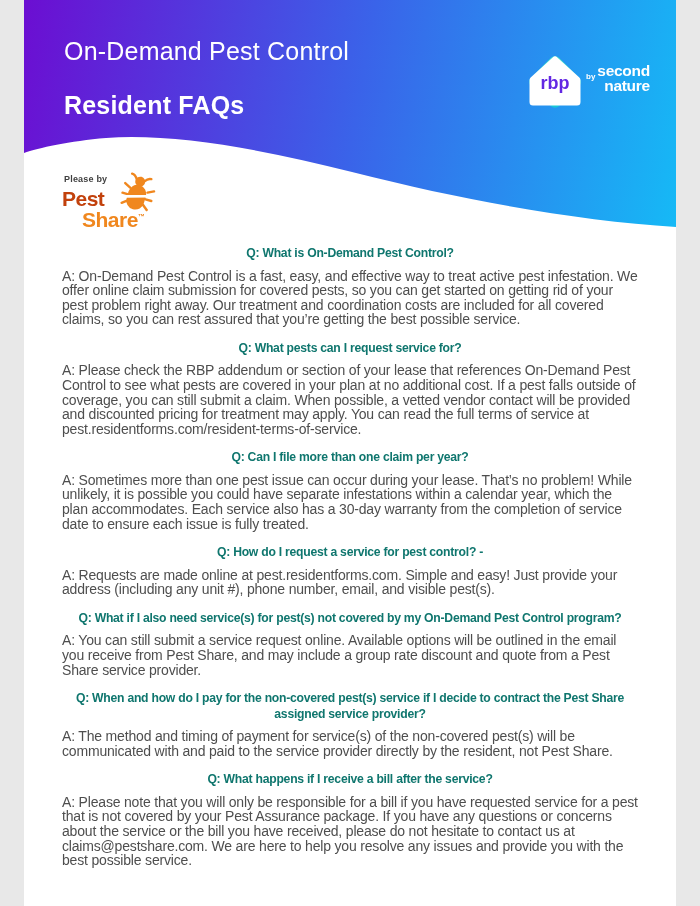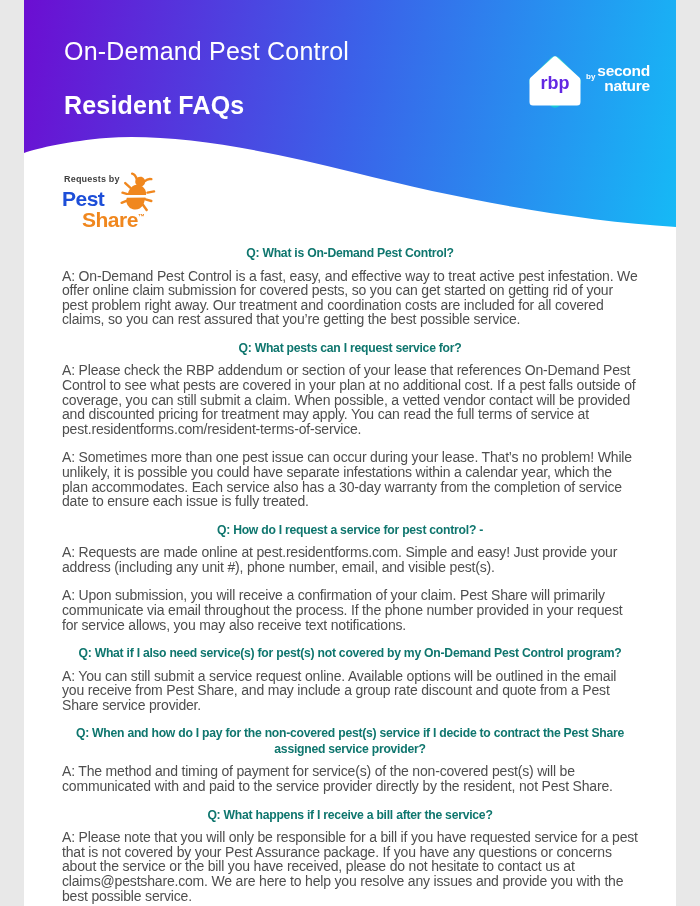--- a/index.html
+++ b/index.html
@@ -15,21 +15,21 @@
   .header-subtitle{font-size:25px;font-weight:800;letter-spacing:0.2px;line-height:30px;margin:24px 0 0 0;}
   
   .rbp-cluster{position:absolute;left:500px;top:46px;width:165px;height:70px;}
   .rbp-badge{position:absolute;left:0;top:0;}
   .sn-wrap{position:absolute;left:62px;top:18px;color:#ffffff;white-space:nowrap;}
   .sn-by{font-size:8px;font-weight:600;vertical-align:top;position:relative;top:8px;margin-right:2px;}
   .sn-words{display:inline-block;text-align:right;font-size:15.5px;font-weight:800;line-height:14.5px;letter-spacing:-0.3px;}
   
   .ps-logo{position:absolute;left:38px;top:172px;width:110px;height:64px;}
   .ps-powered{position:absolute;left:2px;top:2px;font-size:9px;font-weight:600;color:#3f3f3f;letter-spacing:0.2px;}
-  .ps-pest{position:absolute;left:0px;top:15px;font-size:21px;font-weight:800;color:#1d4ed8;letter-spacing:-0.5px;}
+  .ps-pest{position:absolute;left:0px;top:15px;font-size:21px;font-weight:800;color:#c2410c;letter-spacing:-0.5px;}
   .ps-share{position:absolute;left:20px;top:36px;font-size:21px;font-weight:800;color:#F0871E;letter-spacing:-0.5px;}
   .ps-tm{font-size:7px;font-weight:700;vertical-align:super;}
   .ps-bug{position:absolute;left:58px;top:0px;}
   
   .faq{position:absolute;left:38px;right:38px;top:246px;}
   .faq-q{
     color:#0f766e;font-weight:700;font-size:12.2px;letter-spacing:-0.25px;
     line-height:15.5px;margin:0 0 7px 0;text-align:center;
   }
   .faq-a{
@@ -72,21 +72,21 @@
         <text x="0" y="7" text-anchor="middle" font-family="Liberation Sans, sans-serif" font-size="18" font-weight="800" fill="#6327E3">rbp</text>
       </g>
     </svg>
     <div class="sn-wrap">
       <span class="sn-by">by</span><span class="sn-words"><span>second</span><br>
         <span>nature</span></span>
     </div>
   </div>
 
   <div class="ps-logo">
-    <div class="ps-powered">Requests by</div>
+    <div class="ps-powered">Please by</div>
     <div class="ps-pest">Pest</div>
     <div class="ps-share"><span>Share</span><span class="ps-tm">™</span></div>
     <svg class="ps-bug" width="36" height="42" viewBox="0 0 36 42" aria-hidden="true">
       <g transform="rotate(16 18 21)" stroke="#F0871E" stroke-width="2.4" stroke-linecap="round" fill="none">
 
         <path d="M13,8 C11,5 9,4 7,4"></path>
         <path d="M21,8 C23,5 25,4 27,4"></path>
 
         <path d="M9,18 L3,15"></path>
         <path d="M9,25 L3,25"></path>
@@ -106,28 +106,28 @@
   <main class="faq">
     <section>
       <p class="faq-q">Q: What is On-Demand Pest Control?</p>
       <p class="faq-a">A: On-Demand Pest Control is a fast, easy, and effective way to treat active pest infestation. We offer online claim submission for covered pests, so you can get started on getting rid of your pest problem right away. Our treatment and coordination costs are included for all covered claims, so you can rest assured that you’re getting the best possible service.</p>
     </section>
     <section>
       <p class="faq-q">Q: What pests can I request service for?</p>
       <p class="faq-a">A: Please check the RBP addendum or section of your lease that references On-Demand Pest Control to see what pests are covered in your plan at no additional cost. If a pest falls outside of coverage, you can still submit a claim. When possible, a vetted vendor contact will be provided and discounted pricing for treatment may apply. You can read the full terms of service at pest.residentforms.com/resident-terms-of-service.</p>
     </section>
     <section>
+      <p class="faq-q">Q: Can I file more than one claim per year?</p>
       <p class="faq-a">A: Sometimes more than one pest issue can occur during your lease. That’s no problem! While unlikely, it is possible you could have separate infestations within a calendar year, which the plan accommodates. Each service also has a 30-day warranty from the completion of service date to ensure each issue is fully treated.</p>
     </section>
     <section>
       <p class="faq-q">Q: How do I request a service for pest control? -</p>
       <p class="faq-a">A: Requests are made online at pest.residentforms.com. Simple and easy! Just provide your address (including any unit #), phone number, email, and visible pest(s).</p>
     </section>
     <section>
-      <p class="faq-a">A: Upon submission, you will receive a confirmation of your claim. Pest Share will primarily communicate via email throughout the process. If the phone number provided in your request for service allows, you may also receive text notifications.</p>
     </section>
     <section>
       <p class="faq-q">Q: What if I also need service(s) for pest(s) not covered by my On-Demand Pest Control program?</p>
       <p class="faq-a">A: You can still submit a service request online. Available options will be outlined in the email you receive from Pest Share, and may include a group rate discount and quote from a Pest Share service provider.</p>
     </section>
     <section>
       <p class="faq-q">Q: When and how do I pay for the non-covered pest(s) service if I decide to contract the Pest Share assigned service provider?</p>
       <p class="faq-a">A: The method and timing of payment for service(s) of the non-covered pest(s) will be communicated with and paid to the service provider directly by the resident, not Pest Share.</p>
     </section>
     <section>

